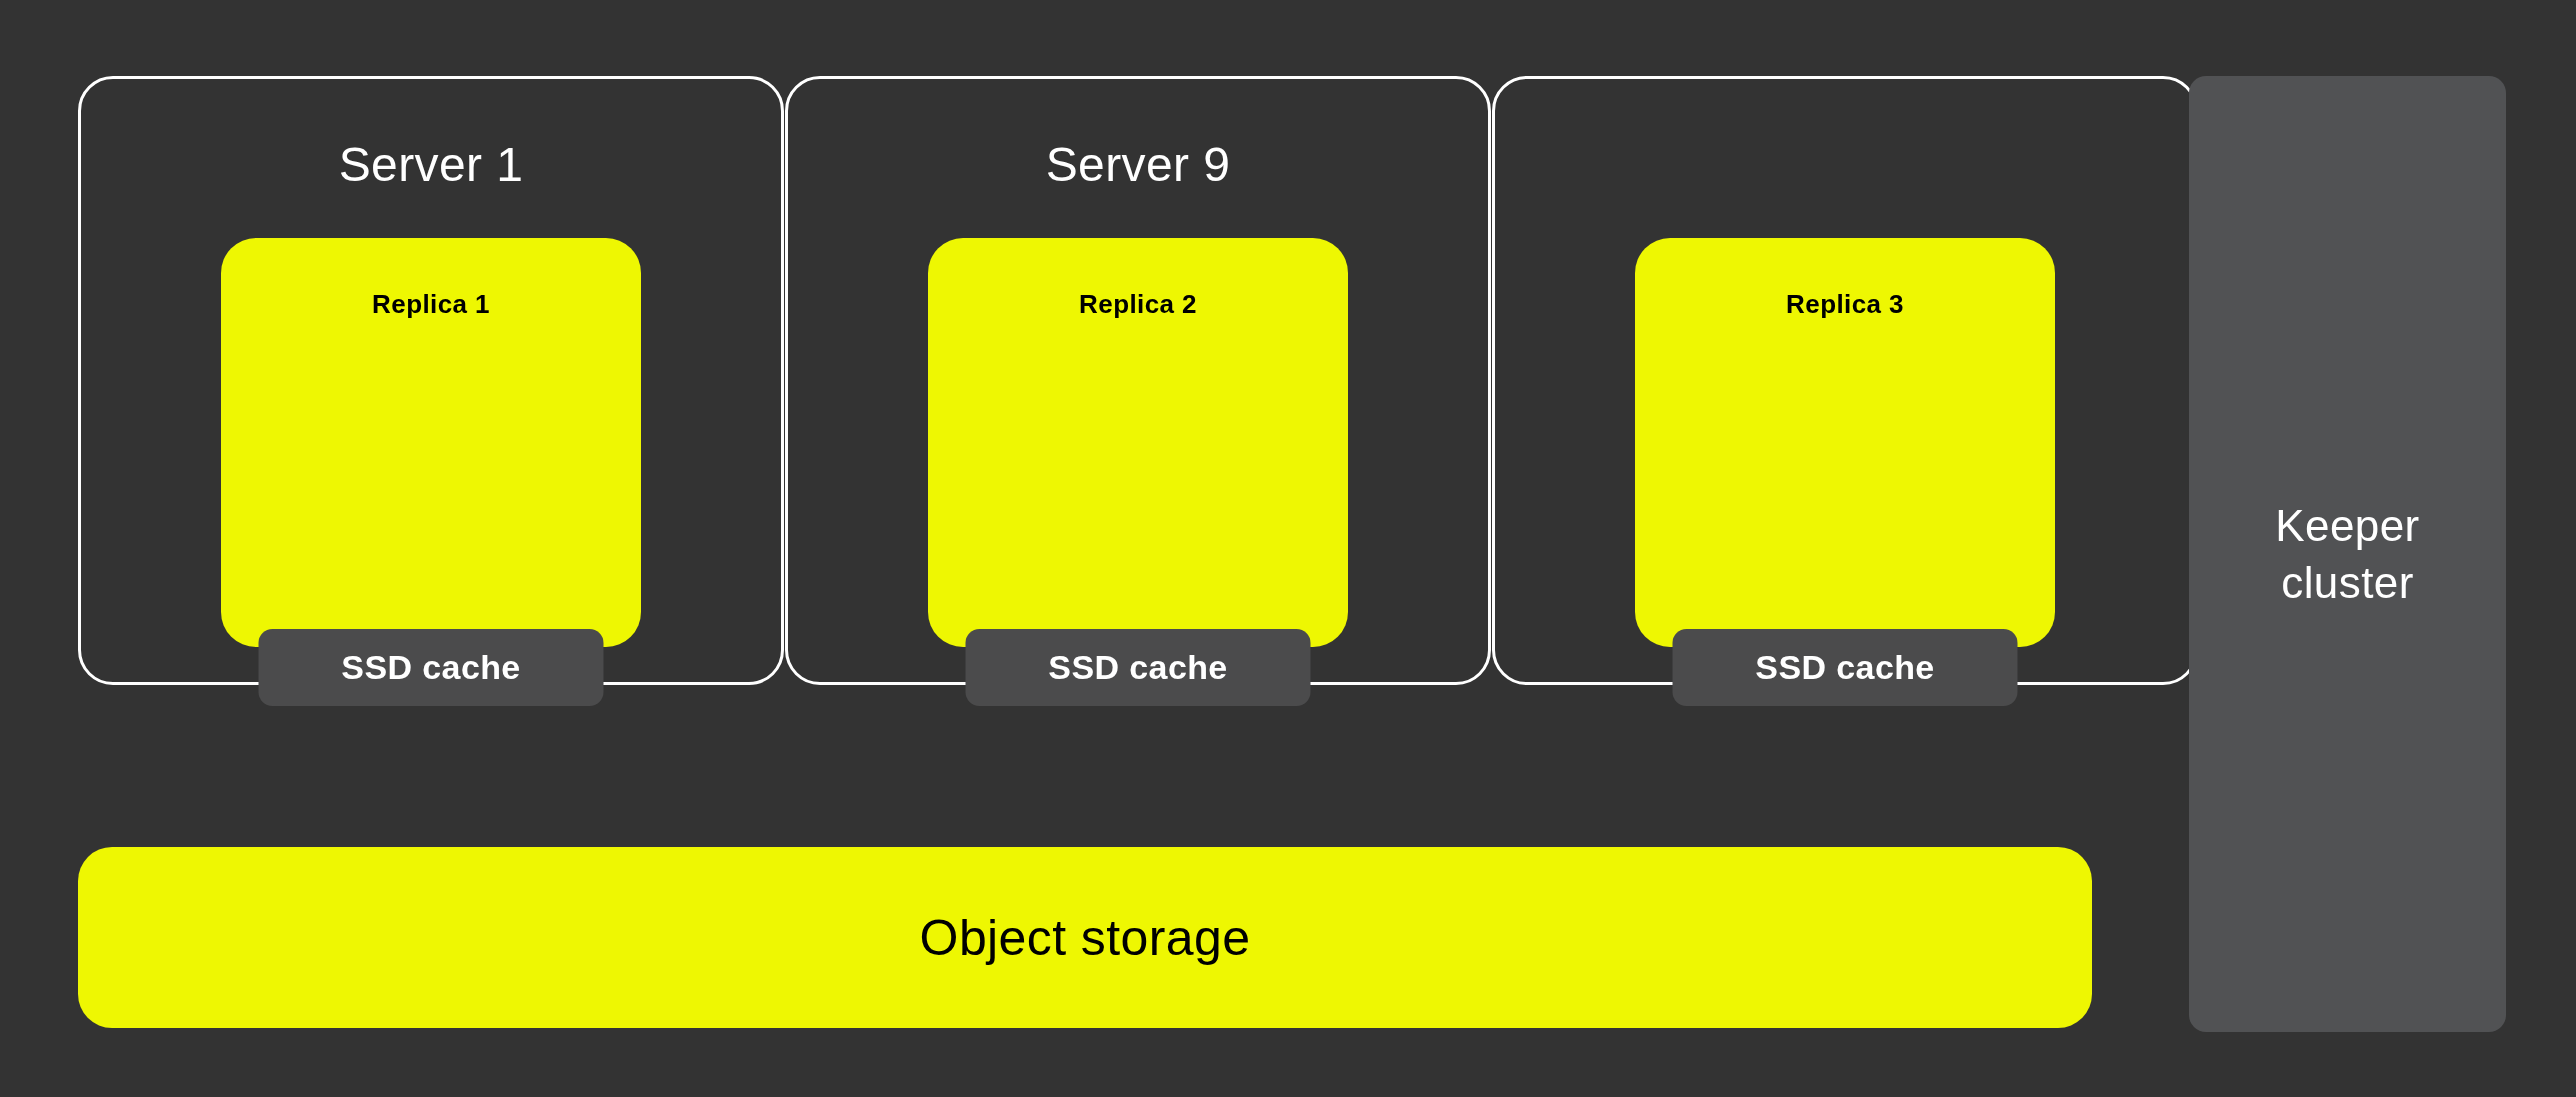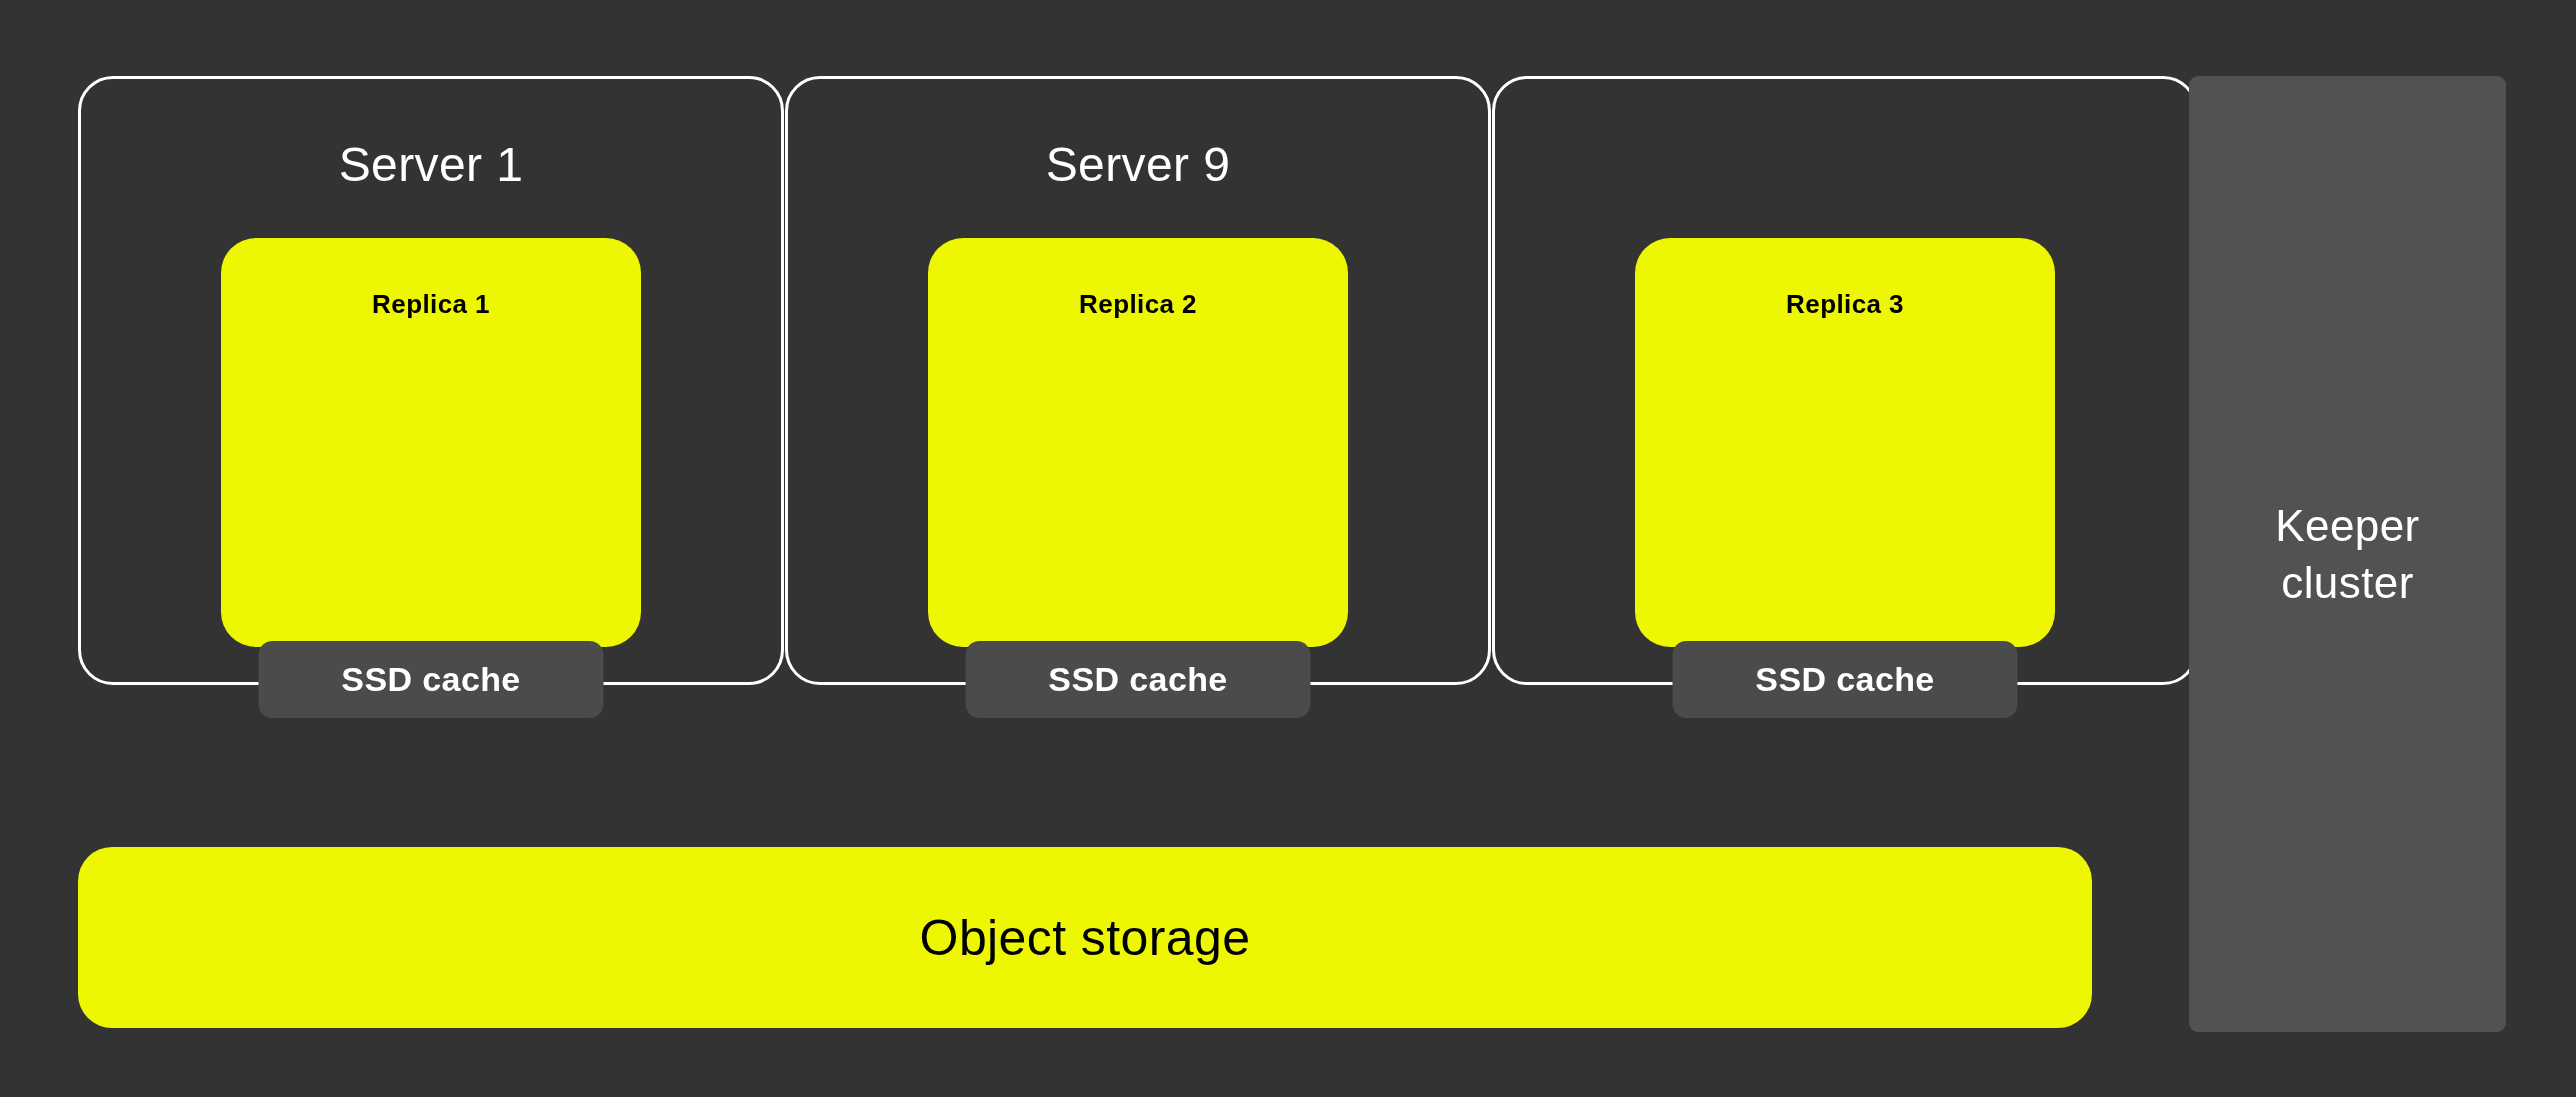--- a/index.html
+++ b/index.html
@@ -56,21 +56,21 @@
     text-align: center;
     font-size: 26px;
     font-weight: 700;
     line-height: 1;
     color: #000000;
     letter-spacing: 0.4px;
   }
 
   .ssd-badge {
     position: absolute;
-    top: 562px;
+    top: 550px;
     left: 50%;
     transform: translateX(-50%);
     width: 345px;
     height: 77px;
     background: #4B4B4C;
     border-radius: 14px;
     z-index: 2;
     display: flex;
     align-items: center;
     justify-content: center;
@@ -103,21 +103,21 @@
   }
 
   
   .keeper-panel {
     position: absolute;
     left: 2189px;
     top: 76px;
     width: 317px;
     height: 956px;
     background: #515254;
-    border-radius: 9px;
+    border-radius: 17px;
     display: flex;
     align-items: center;
     justify-content: center;
   }
   .keeper-label {
     width: 203px;
     text-align: center;
     font-size: 44px;
     font-weight: 500;
     line-height: 1.3;

